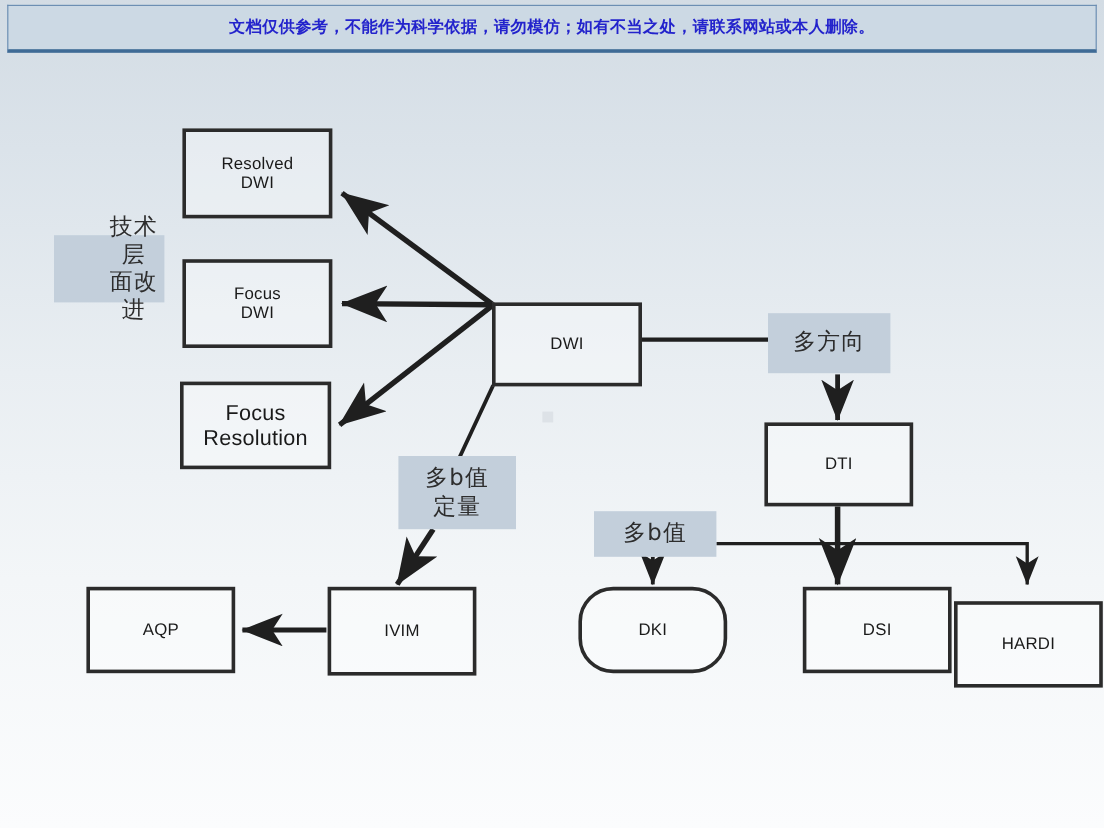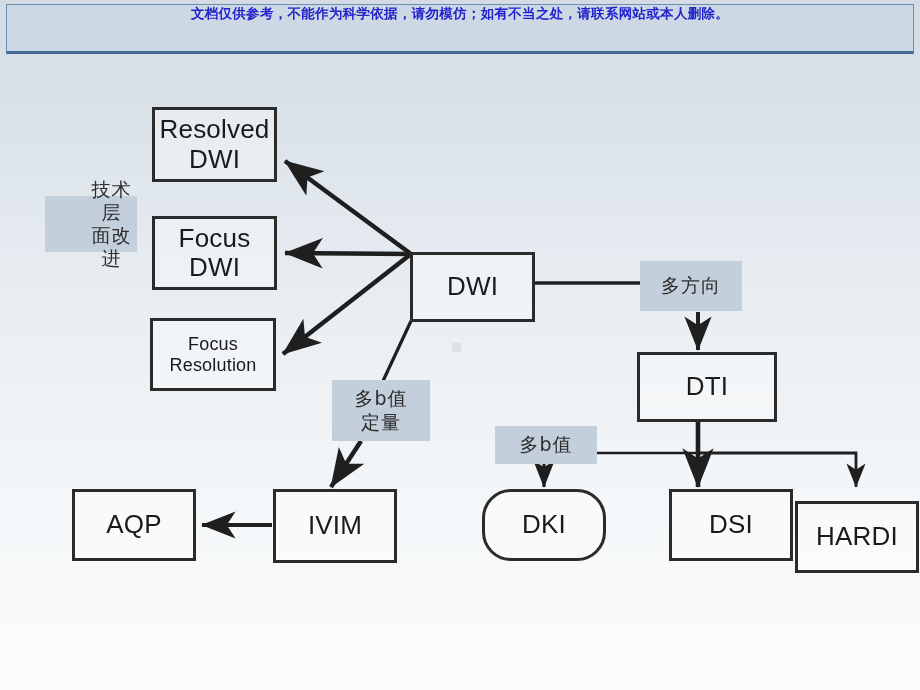--- a/index.html
+++ b/index.html
@@ -15,26 +15,27 @@
     font-family: "Liberation Sans", "DejaVu Sans", sans-serif;
     background: linear-gradient(to bottom, #d3dce4 0%, #dbe3ea 18%, #e9eef2 45%, #f3f6f8 70%, #fbfcfd 100%);
   }
 
   
   #disclaimer-banner {
     position: absolute;
     left: 6px;
     top: 4px;
     width: 908px;
-    height: 50px;
+    height: 40px;
     box-sizing: border-box;
     background: #ccd9e4;
     border: 1px solid #6d8fb3;
     border-bottom: 3px solid #3f6b96;
     display: flex;
+    align-items: center;
     justify-content: center;
   }
   #disclaimer-text {
     color: #2323cc;
     font-family: "DejaVu Serif", "Liberation Serif", serif;
     font-size: 13.5px;
     font-weight: bold;
     letter-spacing: 0.3px;
     white-space: nowrap;
   }
@@ -53,21 +54,21 @@
   .node {
     position: absolute;
     box-sizing: border-box;
     border: 3px solid #2b2b2b;
     background: rgba(255,255,255,0.34);
     display: flex;
     align-items: center;
     justify-content: center;
     text-align: center;
     color: #1a1a1a;
-    font-size: 26px;
+    font-size: 14px;
     line-height: 1.12;
     letter-spacing: 0.2px;
   }
   .node.small-text { font-size: 18px; }
 
   
   .annot {
     position: absolute;
     box-sizing: border-box;
     background: #c3cfdb;
@@ -153,21 +154,21 @@
   </div>
 
   <div class="node" style="left:410px; top:252px; width:125px; height:70px;">
     <span>DWI</span>
   </div>
 
   <div class="annot" style="left:640px; top:261px; width:102px; height:50px;">
     <span>多方向</span>
   </div>
 
-  <div class="node" style="left:637px; top:352px; width:140px; height:70px;">
+  <div class="node" style="left:637px; top:352px; width:124px; height:70px;">
     <span>DTI</span>
   </div>
 
   <div class="annot" style="left:332px; top:380px; width:98px; height:61px; flex-direction:column;">
     <span>多b值</span>
     <span>定量</span>
   </div>
 
   <div class="annot" style="left:495px; top:426px; width:102px; height:38px;">
     <span>多b值</span>

